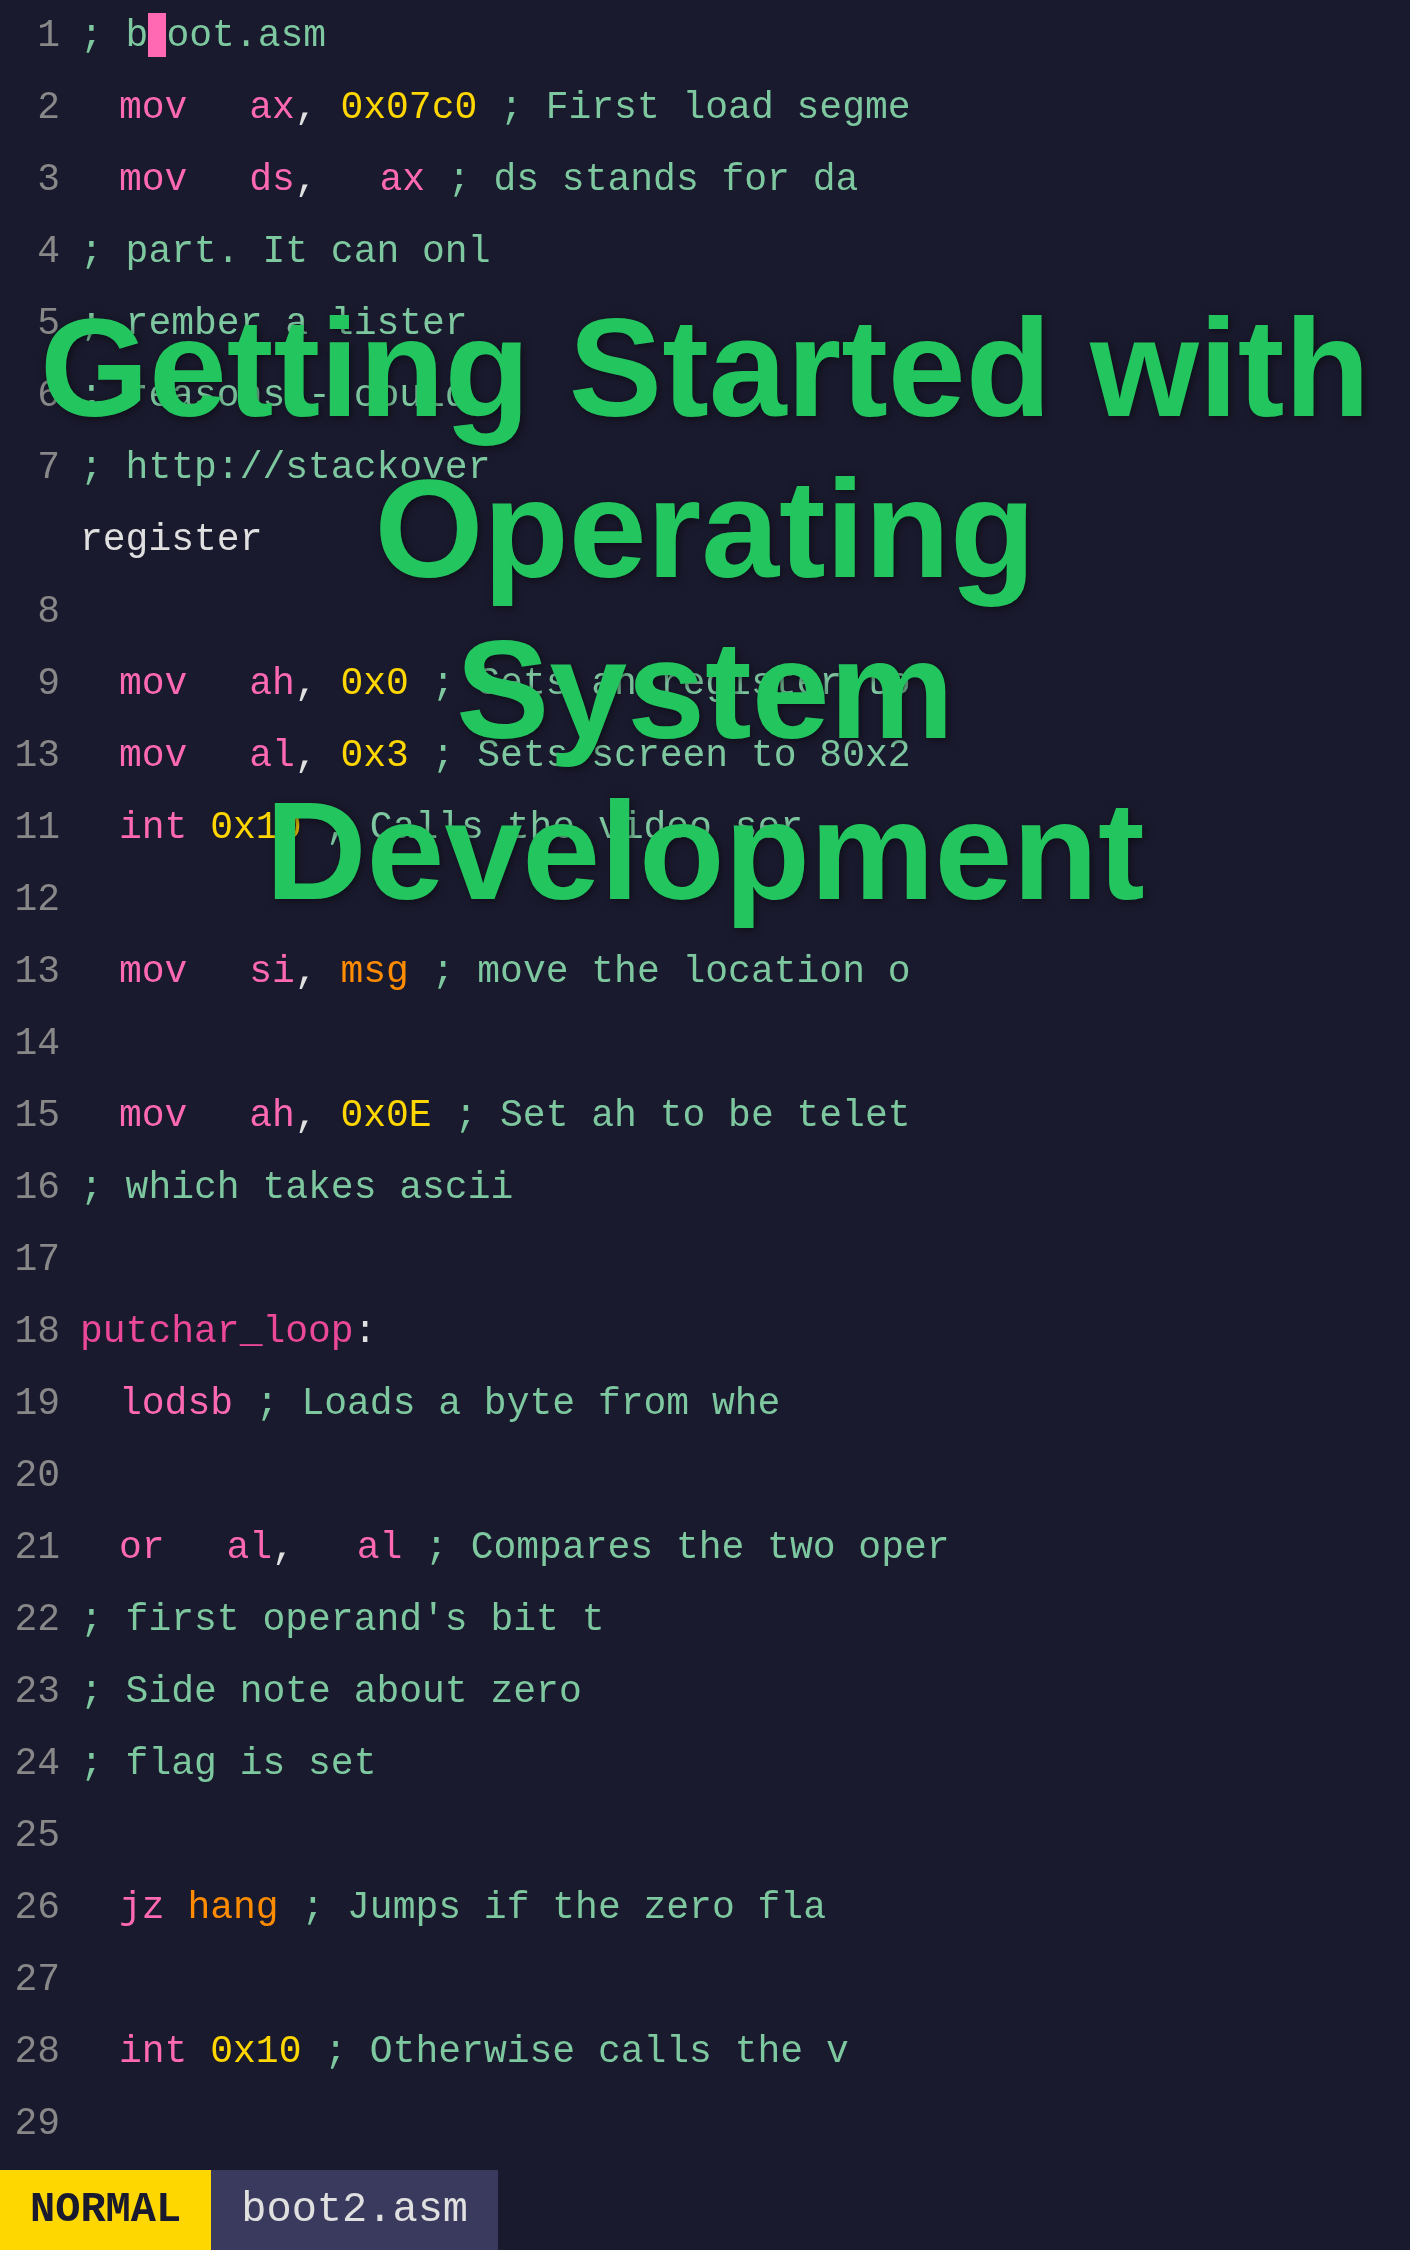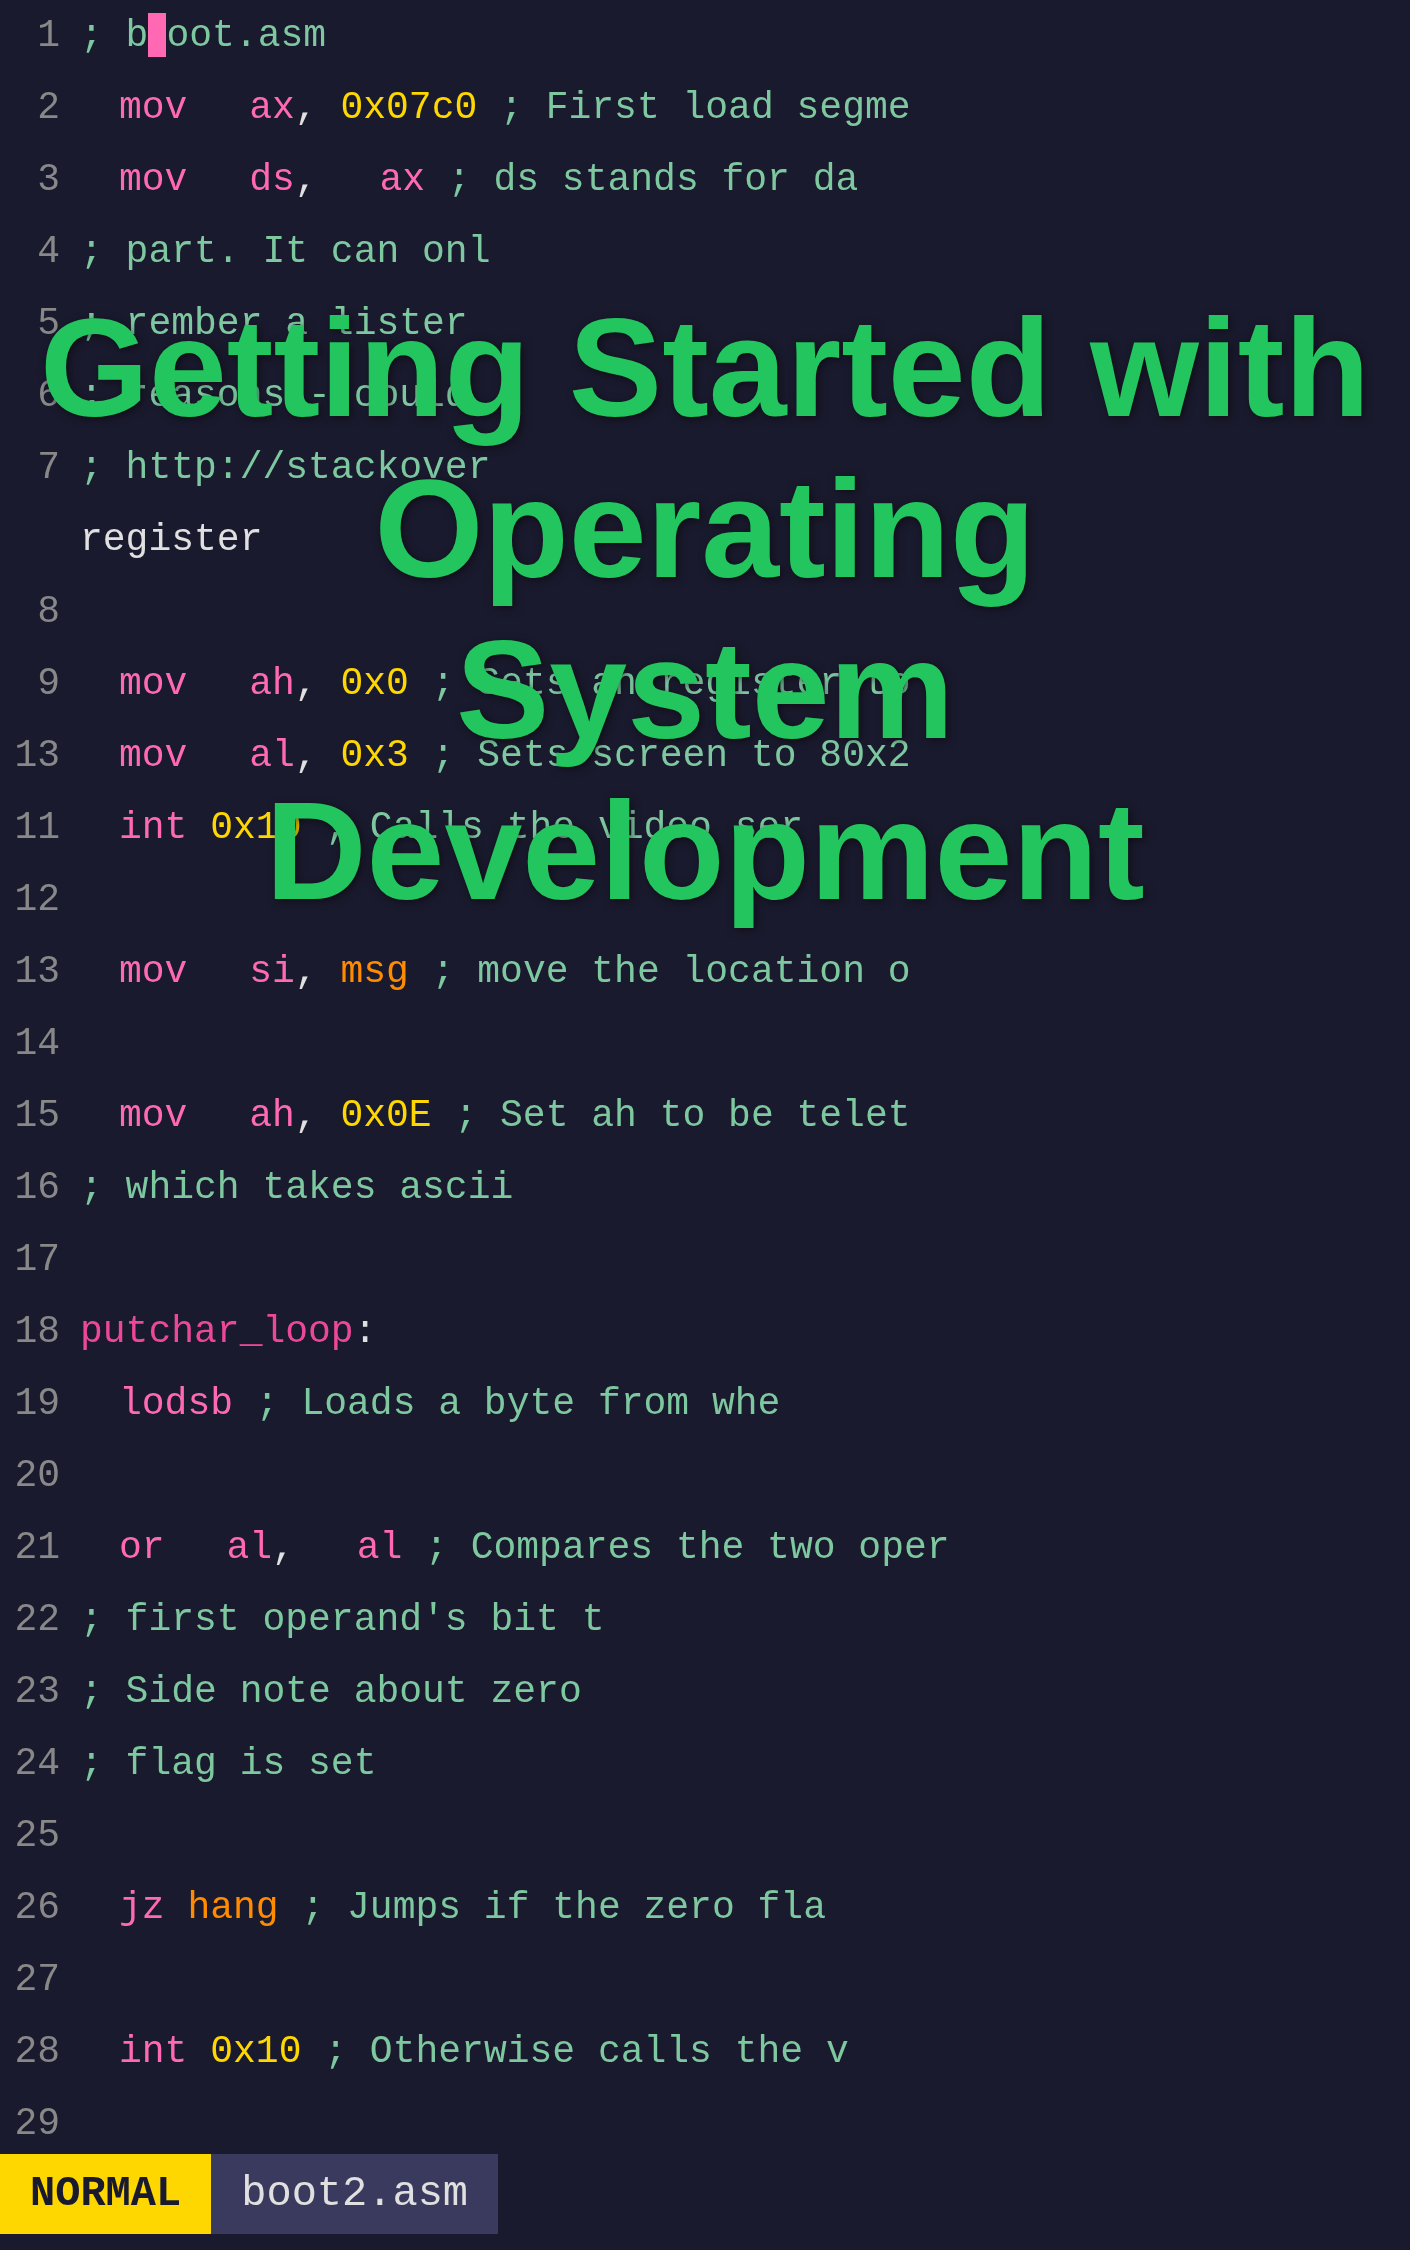--- a/index.html
+++ b/index.html
@@ -105,21 +105,21 @@
       font-weight: bold;
       color: #22c55e;
       line-height: 1.15;
       text-shadow: 2px 2px 8px rgba(0,0,0,0.5);
       margin-top: 7px;
     }
 
     
     .status-bar {
       position: absolute;
-      bottom: 16px;
+      bottom: 0;
       left: 0;
       width: 100%;
       height: 80px;
       display: flex;
       align-items: center;
       background-color: #1a1a2e;
     }
 
     .status-mode {
       background-color: #ffd700;

